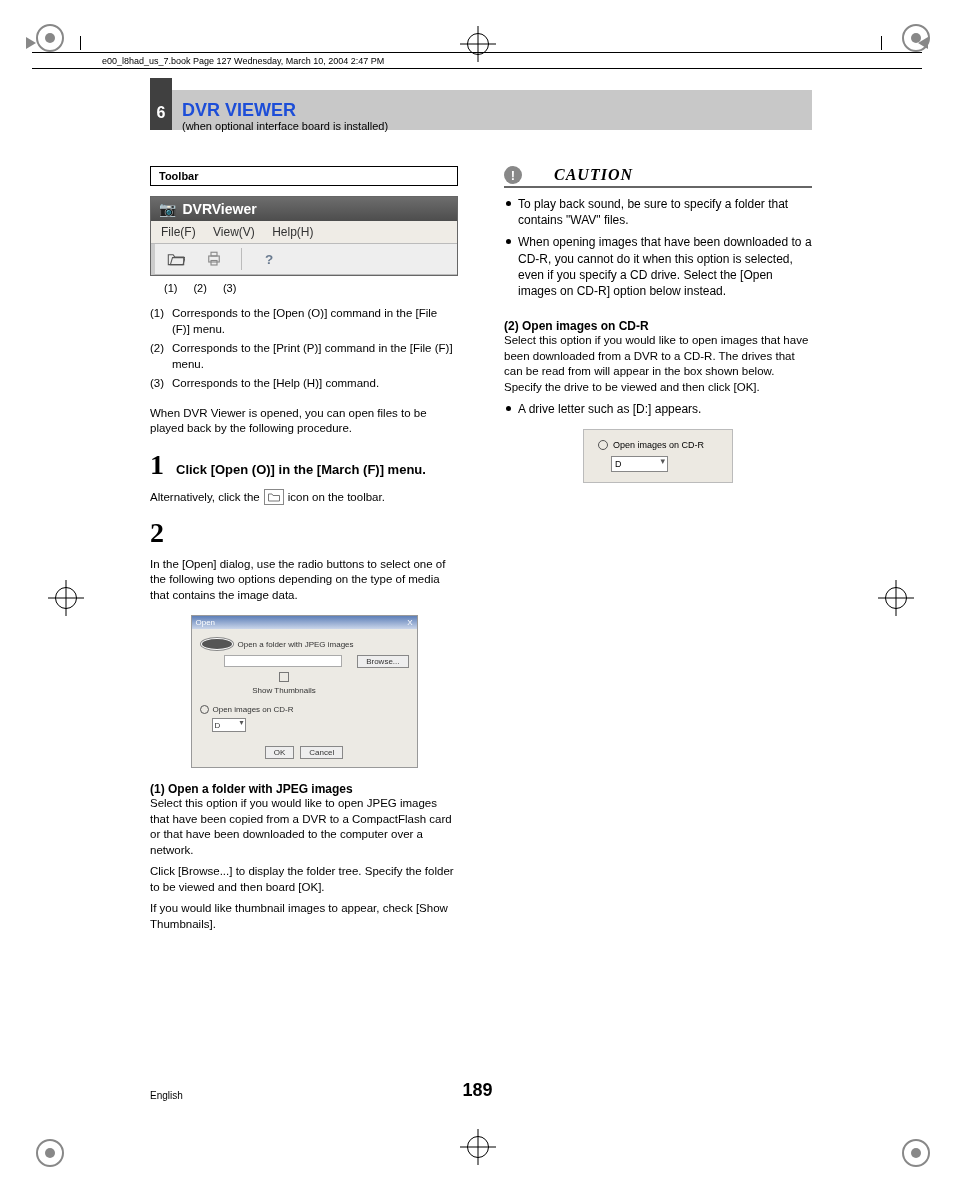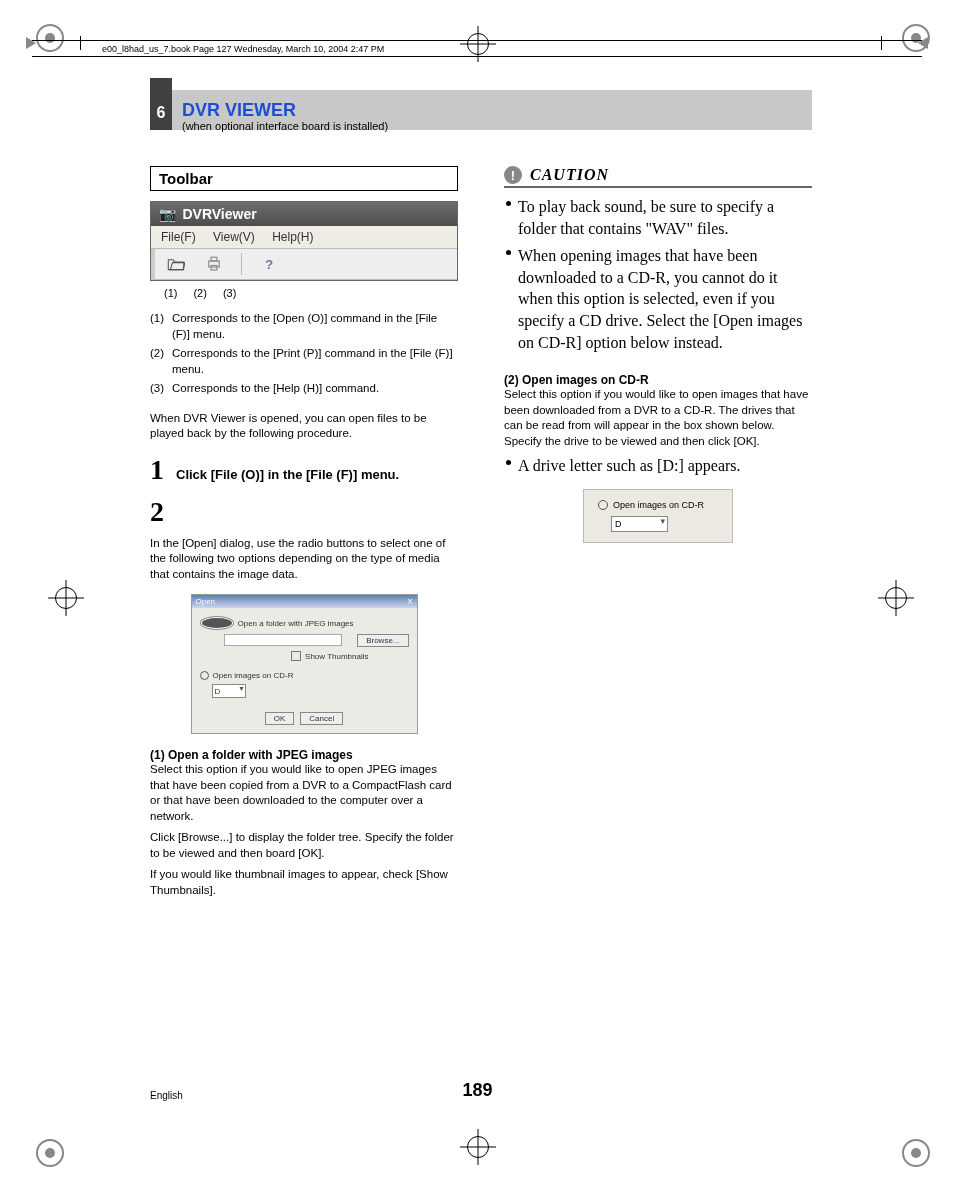--- a/index.html
+++ b/index.html
@@ -47,21 +47,21 @@
     border: 1px solid #000;
     border-radius: 50%;
     left: 50%;
     top: 50%;
     transform: translate(-50%, -50%);
     width: 20px;
     height: 20px;
   }
   .header-bar-outer {
     position: absolute;
-    top: 40px;
+    top: 52px;
     left: 32px;
     right: 32px;
   }
   .header-text {
     font-size: 9px;
     padding-left: 70px;
     padding-bottom: 2px;
   }
   .header-rule-top { border-top: 1px solid #000; height: 3px; }
   .header-rule-bot { border-top: 1px solid #000; }
@@ -127,21 +127,21 @@
     gap: 46px;
   }
   .col {
     flex: 1;
     min-width: 0;
   }
   .box-heading {
     border: 1px solid #000;
     padding: 3px 8px;
     font-weight: bold;
-    font-size: 15px;
+    font-size: 11px;
     margin-bottom: 6px;
   }
   p, .para { margin: 0 0 6px 0; line-height: 1.35; font-size: 11.5px;}
   .toolbar-shot {
     margin-top: 10px;
     border: 1px solid #666;
   }
   .tb-titlebar {
     background: linear-gradient(#6d6d6d,#4d4d4d);
     color: #fff;
@@ -267,24 +267,24 @@
     border-bottom: 2px solid #666;
     padding-bottom: 2px;
     margin-bottom: 8px;
   }
   .caution-badge {
     width: 18px; height: 18px; border-radius: 50%;
     background: #888; color: #fff; font: bold 13px Arial;
     display: flex; align-items: center; justify-content: center;
   }
   .caution-text {
-    font: bold italic 16px Georgia, serif; letter-spacing: 1px;
+    font: bold italic 16px Georgia, serif; letter-spacing: 1px; margin-left: 24px;
   }
   ul.bullets { list-style: none; padding: 0; margin: 0;}
-  ul.bullets li { position: relative; padding-left: 14px; font-size: 16px; line-height: 1.35; margin-bottom: 6px; font-family: Liberation Serif, serif;}
+  ul.bullets li { position: relative; padding-left: 14px; font-size: 12px; line-height: 1.35; margin-bottom: 6px;}
   ul.bullets li::before { content: ""; position: absolute; left: 2px; top: 5px; width: 5px; height: 5px; background: #000; border-radius: 50%;}
 
   .mini-panel {
     width: 120px;
     margin: 12px auto;
     border: 1px solid #bbb;
     background: #ece9e2;
     padding: 10px 14px;
     font-size: 9px;
   }
@@ -403,21 +403,30 @@
         <div class="row">
             <span class="n">(3)</span>
             <span>Corresponds to the [Help (H)] command.</span>
           </div>
       </div>
 
       <p style="margin-top:14px;">When DVR Viewer is opened, you can open files to be played back by the following procedure.</p>
 
       <div class="step-row">
         <div class="big-num">1</div>
-        <div class="step-text">Click [File (O)] in the [File (F)] menu.</div>
+        <div class="step-text">Click [Open (O)] in the [March (F)] menu.</div>
+      </div>
+      <div class="alt-line">
+        <span>Alternatively, click the</span>
+        <span class="mini-open-icon">
+          <svg width="14" height="10" viewBox="0 0 24 20">
+              <path d="M1 4h7l2 3h13v11H1z" fill="none" stroke="#777" stroke-width="2"></path>
+            </svg>
+        </span>
+        <span>icon on the toolbar.</span>
       </div>
 
       <div class="step-row">
         <div class="big-num">2</div>
       </div>
       <p style="margin-top:10px;">In the [Open] dialog, use the radio buttons to select one of the following two options depending on the type of media that contains the image data.</p>
 
       <div class="dialog">
         <div class="dlg-title">
           <span>Open</span>
@@ -425,21 +434,21 @@
         </div>
         <div class="dlg-body">
           <div class="opt-row">
             <span class="radio sel"></span>
             <span>Open a folder with JPEG images</span>
           </div>
           <div style="display:flex; gap:15px; margin-left:24px; margin-bottom:4px;">
             <input type="text" style="flex: 1 1 0%;">
             <span class="btn">Browse...</span>
           </div>
-          <div class="opt-row" style="justify-content:flex-end; margin-right:40px;">
+          <div class="opt-row" style="justify-content:flex-end; margin-right:40px;flex-direction:column;">
             <span class="check"></span>
             <span>Show Thumbnails</span>
           </div>
           <div class="opt-row" style="margin-top:10px;">
             <span class="radio"></span>
             <span>Open images on CD-R</span>
           </div>
           <div style="margin-left:12px;">
             <span class="sel">
                 <span>D</span>

